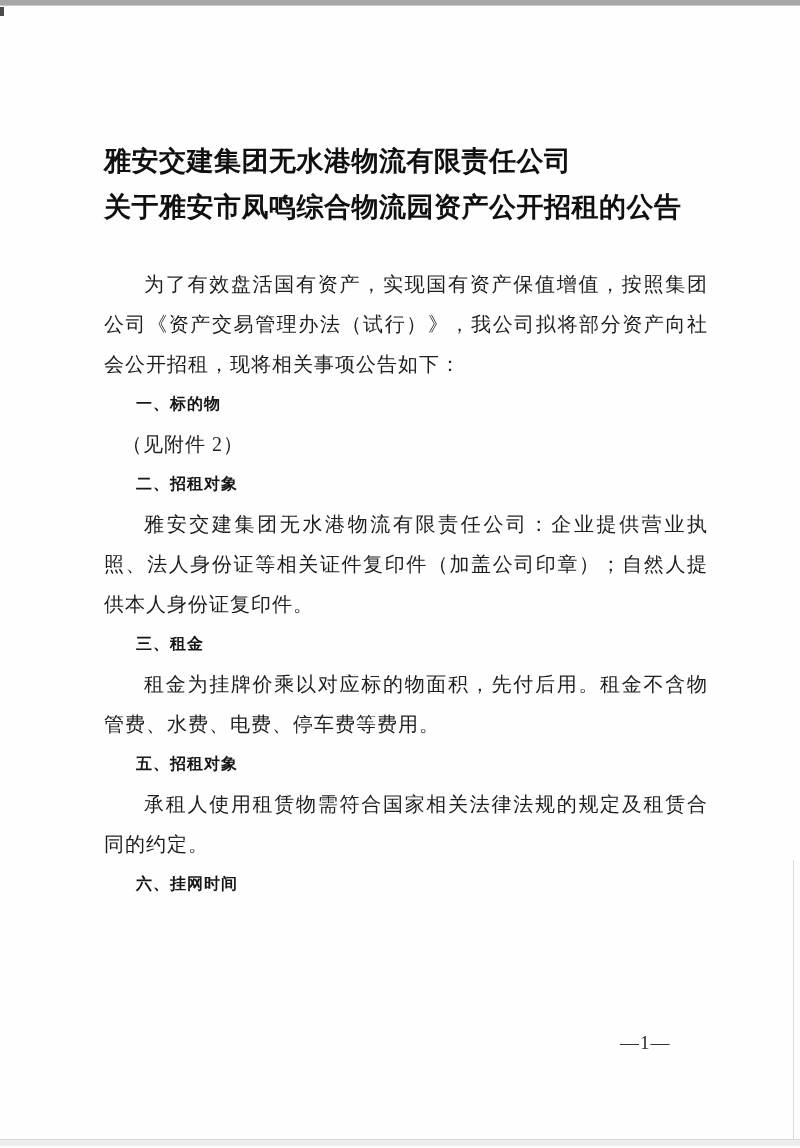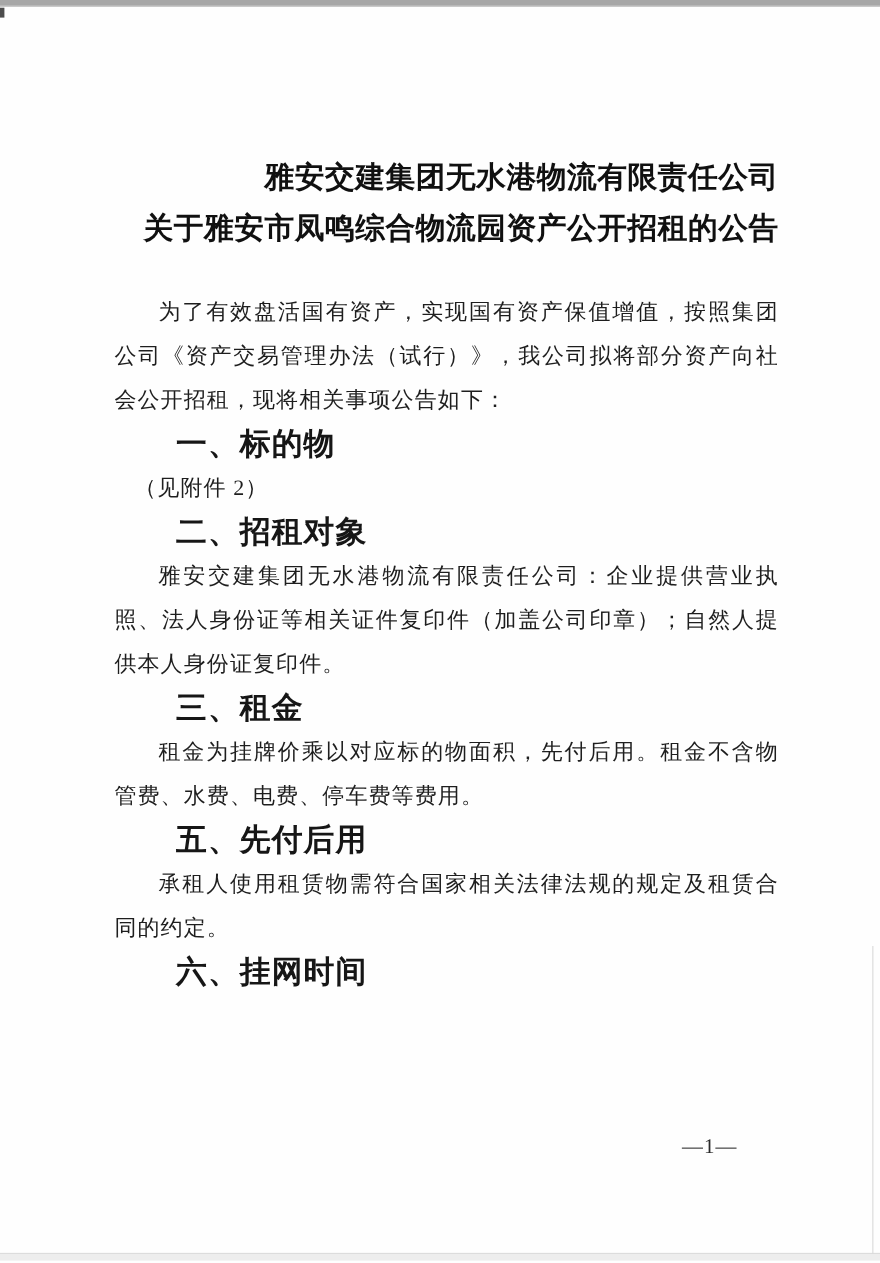--- a/index.html
+++ b/index.html
@@ -44,21 +44,21 @@
     background: #d9d9d9;
   }
   
   .content {
     position: absolute;
     top: 138px;
     left: 104px;
     width: 604px;
   }
   .title {
-    text-align: right;
+    text-align: left;
     font-weight: bold;
     font-size: 27px;
     line-height: 46px;
     color: #101010;
     letter-spacing: 0.5px;
   }
   .body-flow {
     margin-top: 34px;
     font-size: 20px;
     line-height: 40px;
@@ -67,21 +67,21 @@
   }
   .para {
     margin: 0;
     text-indent: 2em;
   }
   .sec-heading {
     margin: 0;
     text-indent: 2em;
     font-family: "Liberation Sans", sans-serif;
     font-weight: bold;
-    font-size: 28px;
+    font-size: 16px;
     letter-spacing: 1px;
     color: #161616;
   }
   .attachment-ref {
     margin: 0;
     text-indent: 0.9em;
   }
   .page-number {
     position: absolute;
     top: 1032px;
@@ -116,21 +116,21 @@
       <p class="sec-heading">一、标的物</p>
       <p class="attachment-ref">（见附件 2）</p>
 
       <p class="sec-heading">二、招租对象</p>
       <p class="para">雅安交建集团无水港物流有限责任公司：企业提供营业执照、法人身份证等相关证件复印件（加盖公司印章）；自然人提供本人身份证复印件。</p>
 
       <p class="sec-heading">三、租金</p>
       <p class="para">租金为挂牌价乘以对应标的物面积，先付后用。租金不含物管费、水费、电费、停车费等费用。</p>
 
 
-      <p class="sec-heading">五、先付后用</p>
+      <p class="sec-heading">五、招租对象</p>
       <p class="para">承租人使用租赁物需符合国家相关法律法规的规定及租赁合同的约定。</p>
 
       <p class="sec-heading">六、挂网时间</p>
 
     </div>
   </div>
 
   <div class="page-number">—1—</div>
 
 </div>

